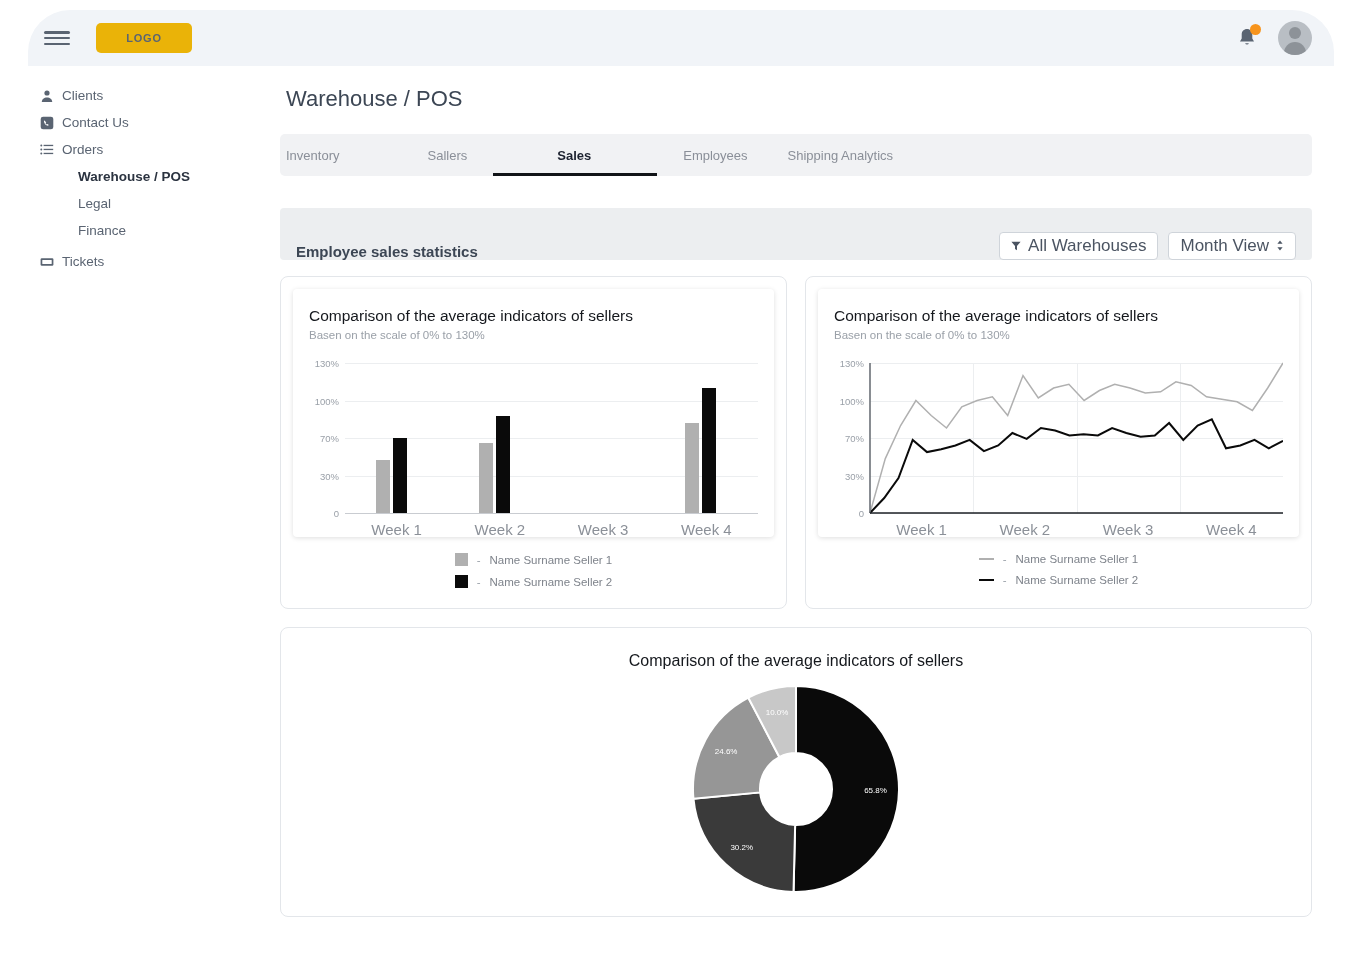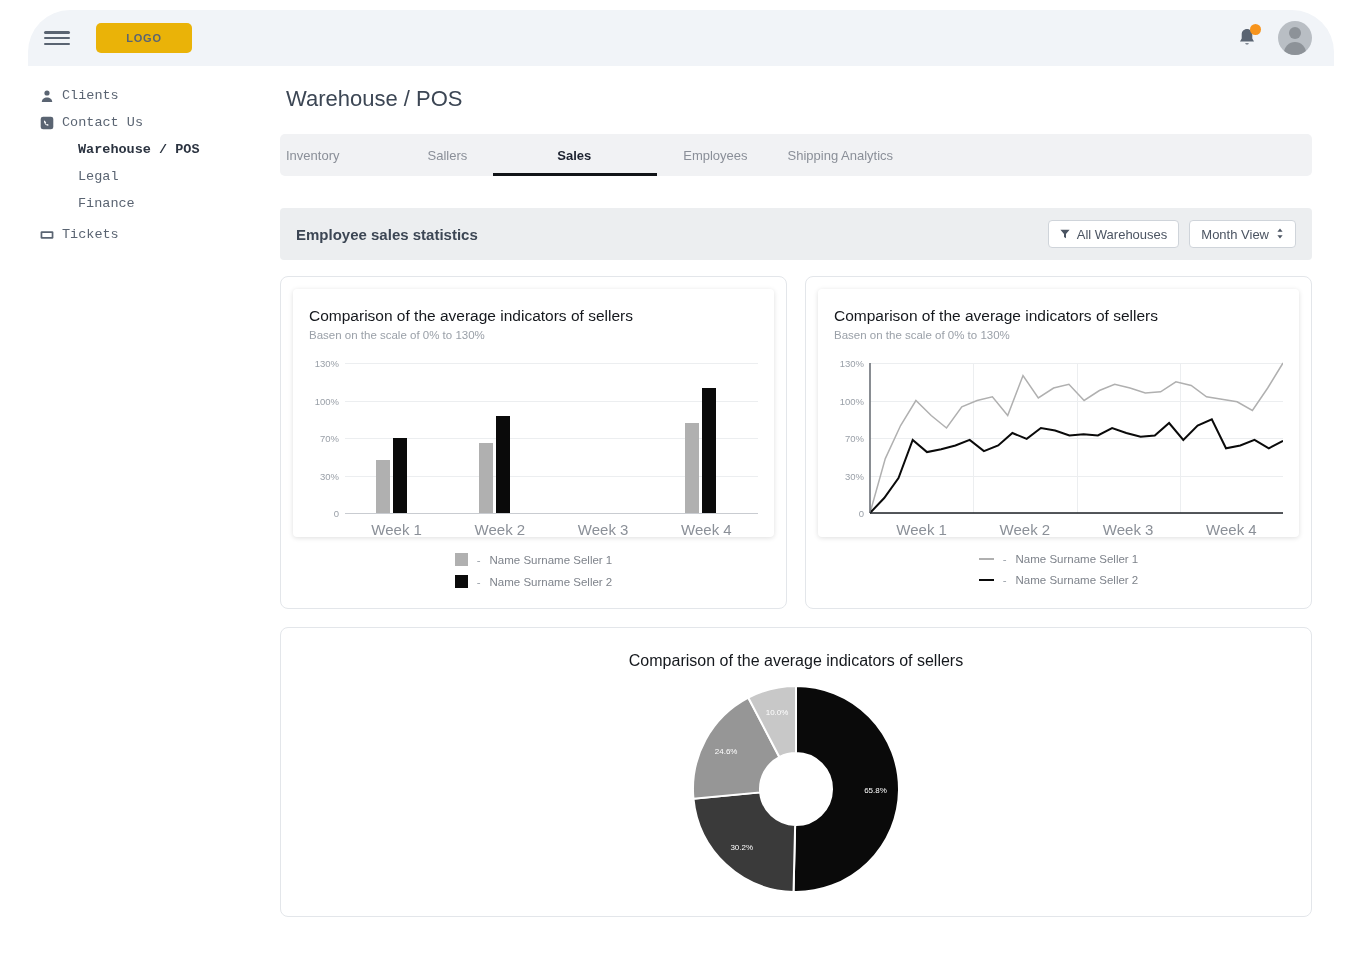--- a/index.html
+++ b/index.html
@@ -42,21 +42,21 @@
     display: flex; align-items: flex-end; justify-content: center; overflow: hidden; cursor: pointer; }
   .avatar .head { width: 12px; height: 12px; border-radius: 50%; background: #8d9298; margin-bottom: -1px; }
   .avatar .body { position: absolute; width: 22px; height: 13px;
     border-radius: 11px 11px 0 0; background: #8d9298; margin-bottom: 0; }
   .avatar-inner { position: relative; width: 34px; height: 34px;
     display: flex; align-items: center; justify-content: center; }
   .avatar-inner .head { position: absolute; top: 6px; }
   .avatar-inner .body { position: absolute; bottom: 0; }
 
   
-  .sidebar { position: absolute; left: 0; top: 56px; width: 230px; padding-top: 16px; font-family: Liberation Mono, monospace; }
+  .sidebar { position: absolute; left: 0; top: 56px; width: 230px; padding-top: 16px; }
   .nav-item { display: flex; align-items: center; height: 27px; padding-left: 12px;
     margin-bottom: 0; cursor: pointer; }
   .nav-icon { width: 22px; display: flex; align-items: center; justify-content: flex-start;
     color: #5a6472; flex: none; }
   .nav-label { font-size: 13.5px; color: #5a6472; }
   .nav-caret { margin-left: 8px; color: #5a6472; display: flex; align-items: center; }
   .subnav { padding-left: 50px; }
   .sub-item { height: 27px; display: flex; align-items: center; font-size: 13.5px;
     color: #5a6472; cursor: pointer; }
   .sub-item.active { font-weight: bold; color: #2b3340; }
@@ -67,26 +67,26 @@
   .tabbar { margin-top: 22px; height: 42px; background: #f1f2f4; border-radius: 5px;
     display: flex; align-items: stretch; }
   .tab { display: flex; align-items: center; justify-content: center;
     font-size: 13px; color: #8a8f98; cursor: pointer; position: relative;
     padding: 0 26px; }
   .tab.active { color: #1d2330; font-weight: bold; }
   .tab.active::after { content: ""; position: absolute; left: 0; right: 0; bottom: 0;
     height: 3px; background: #111418; }
 
   .section-bar { margin-top: 32px; height: 52px; background: #eceef0; border-radius: 4px;
-    display: flex; align-items: center; padding: 0 16px; gap: 24px; }
+    display: flex; align-items: flex-end; padding: 0 16px; gap: 24px; }
   .section-title { font-size: 15px; color: #3c4654; font-weight: 600; }
   .section-actions { margin-left: auto; display: flex; gap: 10px; }
   .btn { height: 28px; background: #fff; border: 1px solid #cfd4da; border-radius: 4px;
     display: flex; align-items: center; gap: 7px; padding: 0 11px;
-    font-size: 13px; color: #4b5462; cursor: pointer; }
+    font-size: 17px; color: #4b5462; cursor: pointer; }
 
   .charts-row { margin-top: 16px; display: flex; gap: 18px; }
   .chart-card { flex: 1; border: 1px solid #e3e6ea; border-radius: 8px; padding: 12px;
     background: #fff; }
   .chart-panel { background: #fff; border-radius: 4px;
     box-shadow: 0 1px 5px rgba(0,0,0,.13); padding: 18px 16px 10px 16px; }
   .chart-title { font-size: 15.5px; color: #15181d; }
   .chart-sub { font-size: 11.5px; color: #9aa0a8; margin-top: 4px; }
   .plot { position: relative; margin-top: 16px; height: 170px; }
   .ylab { position: absolute; left: 0; font-size: 9.5px; color: #9aa0a8;
@@ -155,20 +155,33 @@
     <div class="nav-item">
       <span class="nav-icon">
         <svg width="14" height="14" viewBox="0 0 14 14">
             <rect x="0.7" y="0.7" width="12.6" height="12.6" rx="2.4" fill="#5a6472"></rect>
             <path d="M4 4.2c-.5 1.7.9 4.5 3 5.4.7.3 1.5-.1 1.8-.7L7.5 8 6.6 8.6 5.5 7.2l.7-.9z" fill="#fff"></path>
           </svg>
       </span>
       <span class="nav-label">Contact Us</span>
     </div>
 
+    <div class="nav-item">
+      <span class="nav-icon">
+        <svg width="14" height="14" viewBox="0 0 14 14">
+          <circle cx="1.3" cy="2.4" r="1" fill="#5a6472"></circle>
+            <rect x="3.6" y="1.8" width="9.6" height="1.3" fill="#5a6472"></rect>
+          <circle cx="1.3" cy="6.4" r="1" fill="#5a6472"></circle>
+            <rect x="3.6" y="5.8" width="9.6" height="1.3" fill="#5a6472"></rect>
+          <circle cx="1.3" cy="10.4" r="1" fill="#5a6472"></circle>
+            <rect x="3.6" y="9.8" width="9.6" height="1.3" fill="#5a6472"></rect>
+        </svg>
+      </span>
+      <span class="nav-label">Orders</span>
+    </div>
 
 
     <div class="subnav">
       <div class="sub-item active">Warehouse / POS</div>
       <div class="sub-item">Legal</div>
       <div class="sub-item">Finance</div>
     </div>
 
     <div style="height:4px"></div>
 

